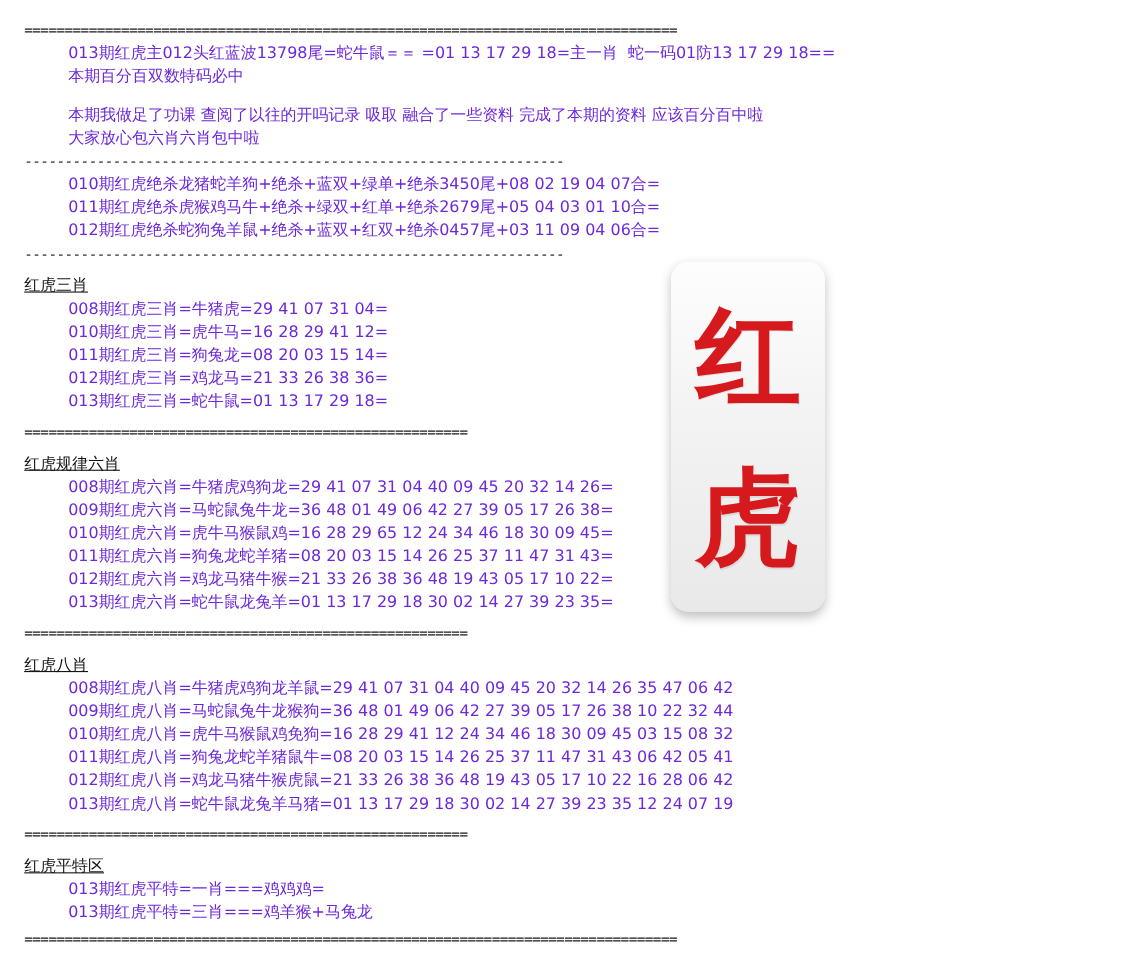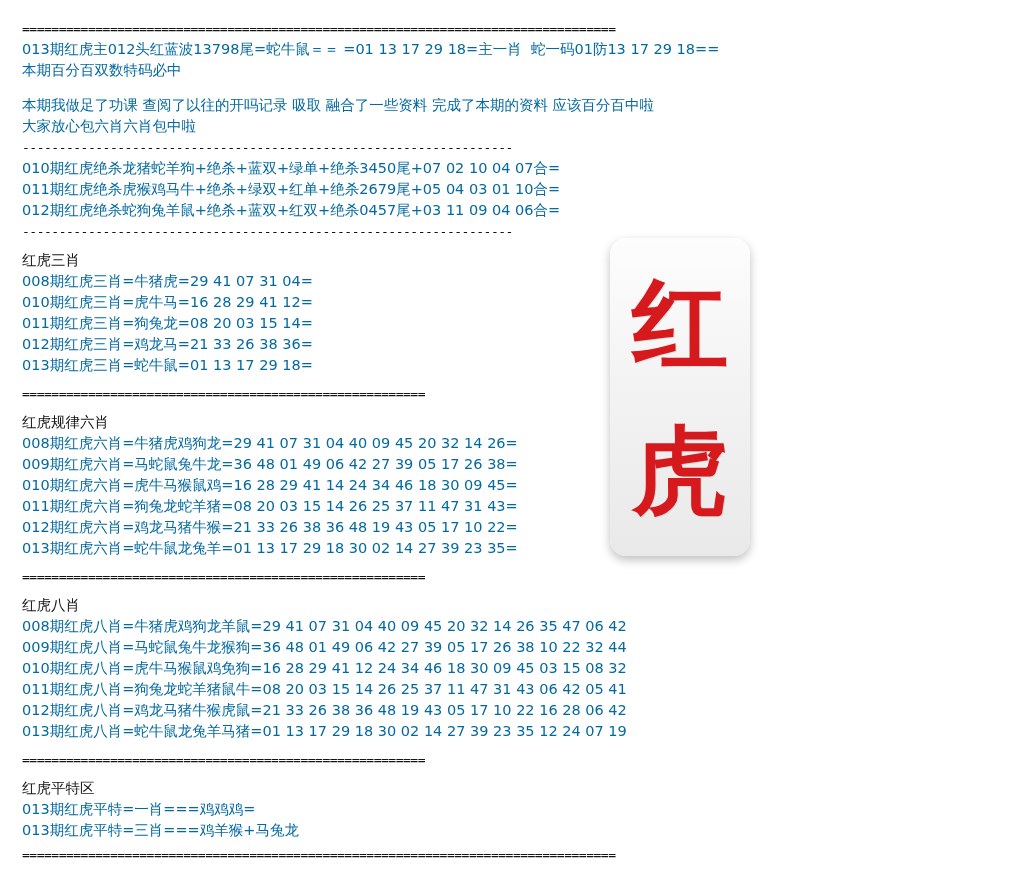--- a/index.html
+++ b/index.html
@@ -25,21 +25,22 @@
   .content {
     position: relative;
     z-index: 2;
     width: 620px;
   }
   .line {
     font-size: 14.5px;
     line-height: 21px;
     white-space: pre;
     letter-spacing: 0px;
-    color: #0369a1;
+    color: #6d28d9;
+    margin-left: 40px;
   }
   .rule {
     font-size: 14.5px;
     line-height: 21px;
     white-space: pre;
     color: #141414;
     letter-spacing: -0.2px;
   }
   .rule-eq {
     letter-spacing: -0.5px;
@@ -54,20 +55,21 @@
   .spacer {
     height: 14px;
   }
   .spacer-sm {
     height: 7px;
   }
   .heading {
     font-size: 14.5px;
     line-height: 22px;
     color: #141414;
+    text-decoration: underline;
   }
   .badge {
     position: absolute;
     top: 238px;
     left: 610px;
     width: 140px;
     height: 318px;
     background: linear-gradient(180deg, #fdfdfd 0%, #f3f3f3 45%, #e9e9e9 100%);
     border-radius: 16px;
     box-shadow: 0 4px 10px rgba(0,0,0,0.25);
@@ -111,42 +113,42 @@
     <div class="line">013期红虎主012头红蓝波13798尾=蛇牛鼠＝＝ =01 13 17 29 18=主一肖  蛇一码01防13 17 29 18==</div>
     <div class="line">本期百分百双数特码必中</div>
 
     <div class="spacer"></div>
 
     <div class="line">本期我做足了功课 查阅了以往的开吗记录 吸取 融合了一些资料 完成了本期的资料 应该百分百中啦</div>
     <div class="line">大家放心包六肖六肖包中啦</div>
 
     <div class="rule rule-dash">-------------------------------------------------------------------</div>
 
-    <div class="line">010期红虎绝杀龙猪蛇羊狗+绝杀+蓝双+绿单+绝杀3450尾+07 02 10 04 07合=</div>
+    <div class="line">010期红虎绝杀龙猪蛇羊狗+绝杀+蓝双+绿单+绝杀3450尾+08 02 19 04 07合=</div>
     <div class="line">011期红虎绝杀虎猴鸡马牛+绝杀+绿双+红单+绝杀2679尾+05 04 03 01 10合=</div>
     <div class="line">012期红虎绝杀蛇狗兔羊鼠+绝杀+蓝双+红双+绝杀0457尾+03 11 09 04 06合=</div>
 
     <div class="rule rule-dash">-------------------------------------------------------------------</div>
 
     <div class="spacer-sm"></div>
     <div class="heading">红虎三肖</div>
     <div class="line">008期红虎三肖=牛猪虎=29 41 07 31 04=</div>
     <div class="line">010期红虎三肖=虎牛马=16 28 29 41 12=</div>
     <div class="line">011期红虎三肖=狗兔龙=08 20 03 15 14=</div>
     <div class="line">012期红虎三肖=鸡龙马=21 33 26 38 36=</div>
     <div class="line">013期红虎三肖=蛇牛鼠=01 13 17 29 18=</div>
 
     <div class="spacer-sm"></div>
     <div class="rule rule-eq">=======================================================</div>
     <div class="spacer-sm"></div>
 
     <div class="heading">红虎规律六肖</div>
     <div class="line">008期红虎六肖=牛猪虎鸡狗龙=29 41 07 31 04 40 09 45 20 32 14 26=</div>
     <div class="line">009期红虎六肖=马蛇鼠兔牛龙=36 48 01 49 06 42 27 39 05 17 26 38=</div>
-    <div class="line">010期红虎六肖=虎牛马猴鼠鸡=16 28 29 41 14 24 34 46 18 30 09 45=</div>
+    <div class="line">010期红虎六肖=虎牛马猴鼠鸡=16 28 29 65 12 24 34 46 18 30 09 45=</div>
     <div class="line">011期红虎六肖=狗兔龙蛇羊猪=08 20 03 15 14 26 25 37 11 47 31 43=</div>
     <div class="line">012期红虎六肖=鸡龙马猪牛猴=21 33 26 38 36 48 19 43 05 17 10 22=</div>
     <div class="line">013期红虎六肖=蛇牛鼠龙兔羊=01 13 17 29 18 30 02 14 27 39 23 35=</div>
 
     <div class="spacer-sm"></div>
     <div class="rule rule-eq">=======================================================</div>
     <div class="spacer-sm"></div>
 
     <div class="heading">红虎八肖</div>
     <div class="line">008期红虎八肖=牛猪虎鸡狗龙羊鼠=29 41 07 31 04 40 09 45 20 32 14 26 35 47 06 42</div>

